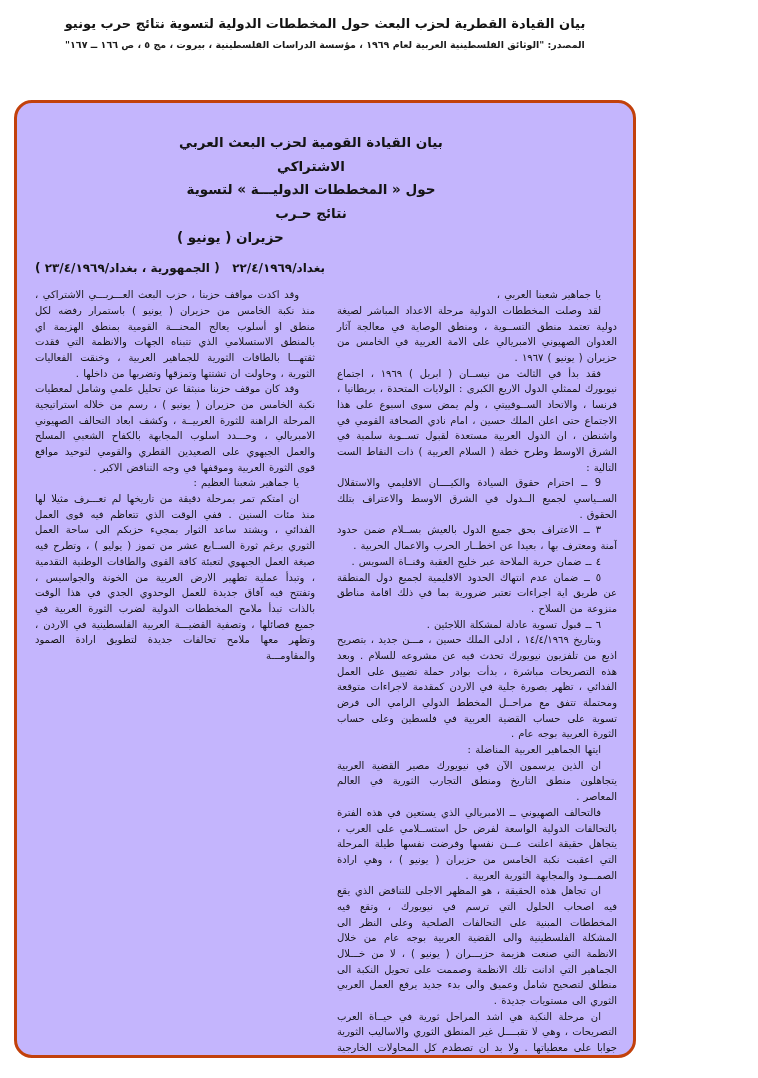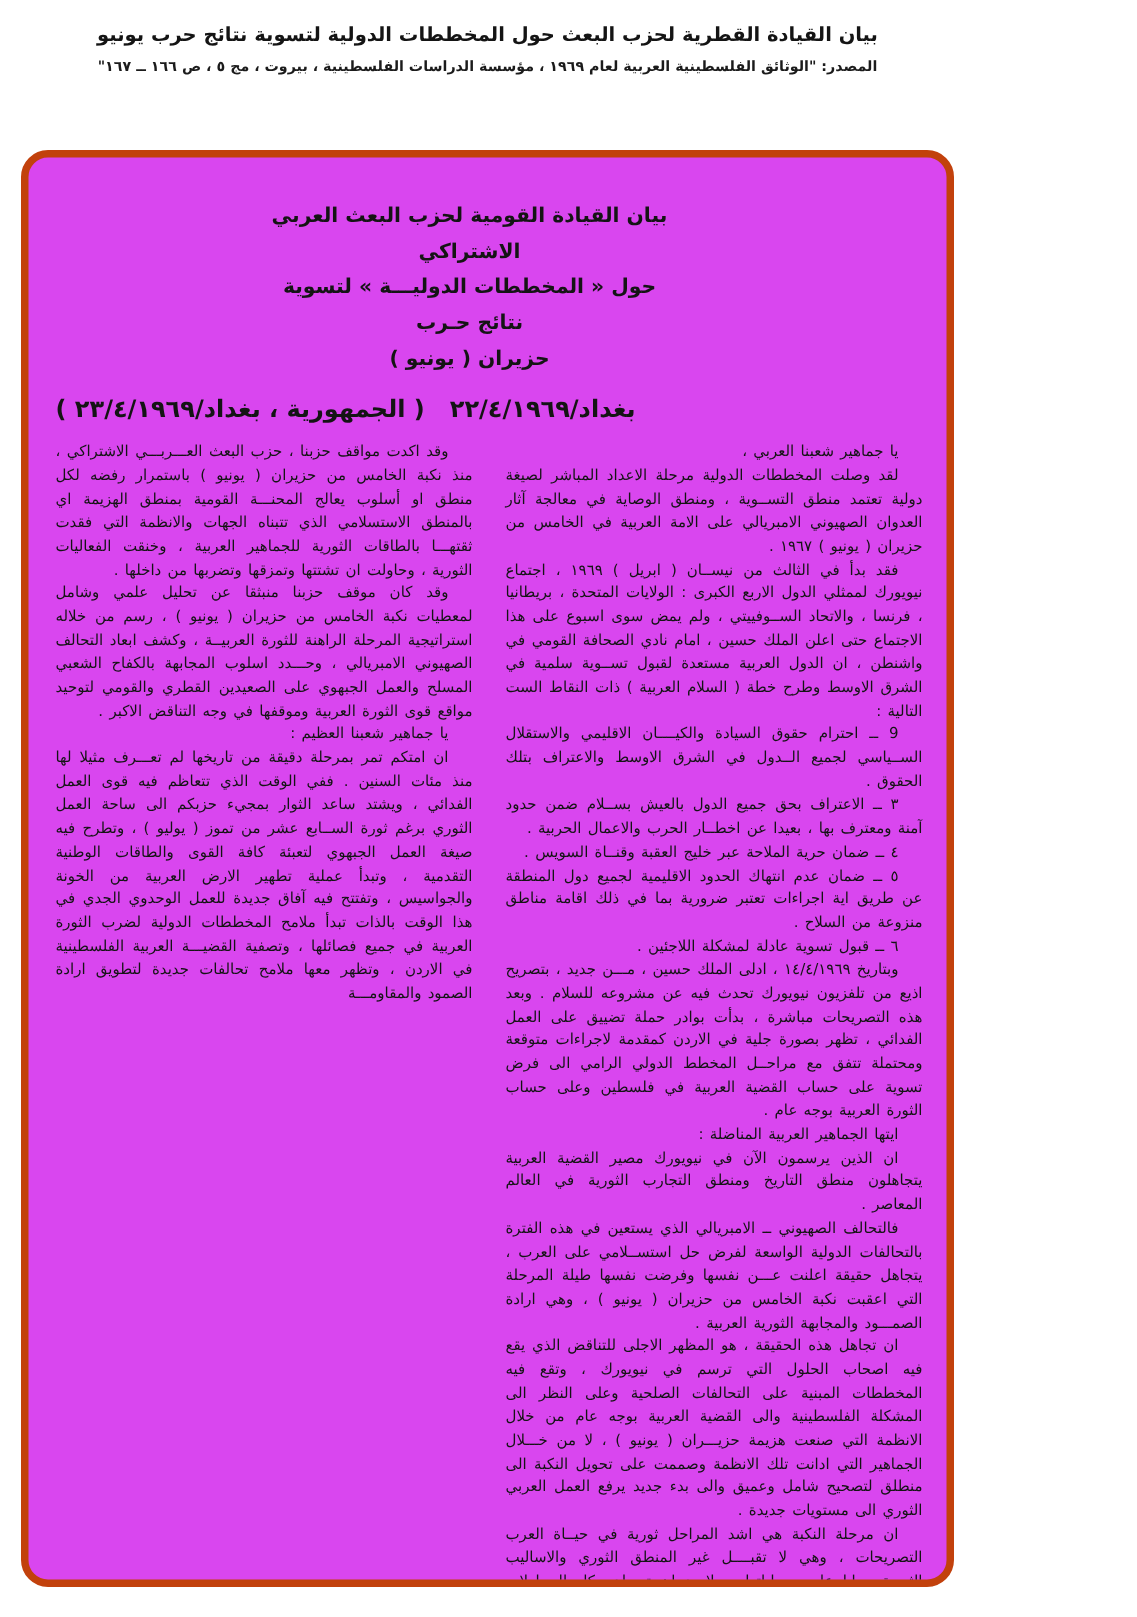--- a/index.html
+++ b/index.html
@@ -11,43 +11,43 @@
     font-family: "DejaVu Sans", sans-serif;
   }
   .page { position: relative; width: 650px; height: 1078px; overflow: hidden; background: #fff; }
 
   .outer-header { padding-top: 16px; text-align: center; direction: rtl; }
   .outer-title  { font-size: 13px; font-weight: bold; letter-spacing: 0; }
   .outer-source { margin-top: 8px; font-size: 9.5px; font-weight: bold; color: #1b1b1b; }
 
   .frame {
     position: absolute; left: 14px; right: 14px; top: 100px; bottom: 20px;
-    border: 5px solid #c2410c;
+    border: 3px solid #c2410c;
     border-radius: 18px;
     padding: 28px 16px 12px 18px;
     overflow: hidden;
-    background: #d946ef;
+    background: #c4b5fd;
   }
 
   .doc-title {
     direction: rtl;
     width: 268px;
     margin-left: 142px;
     text-align: center;
     font-weight: bold;
     font-size: 13.5px;
     line-height: 1.75;
   }
-  .doc-title div:last-child { text-align: center; }
+  .doc-title div:last-child { text-align: left; }
 
   .doc-date {
     direction: rtl;
     text-align: left;
     font-weight: bold;
-    font-size: 16px;
+    font-size: 12px;
     margin-top: 12px;
     white-space: nowrap;
   }
 
   .doc-body {
     direction: rtl;
     margin-top: 12px;
     height: 788px;
     column-count: 2;
     column-gap: 22px;

